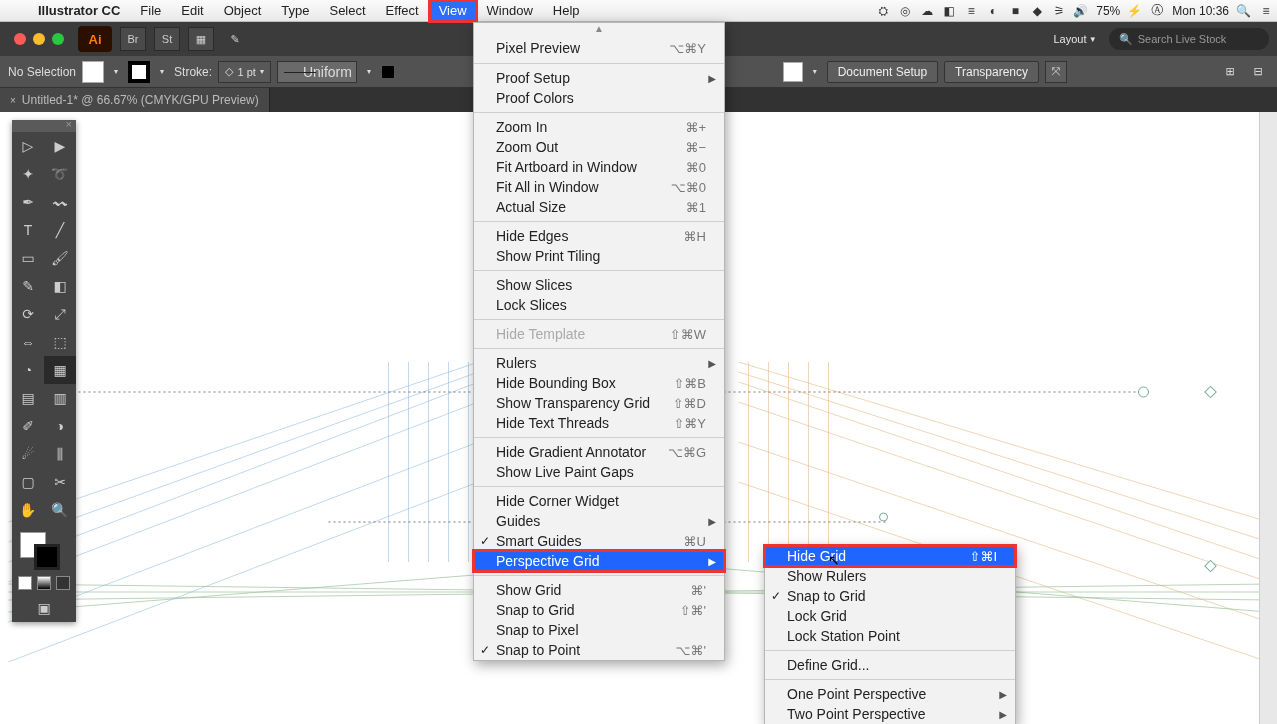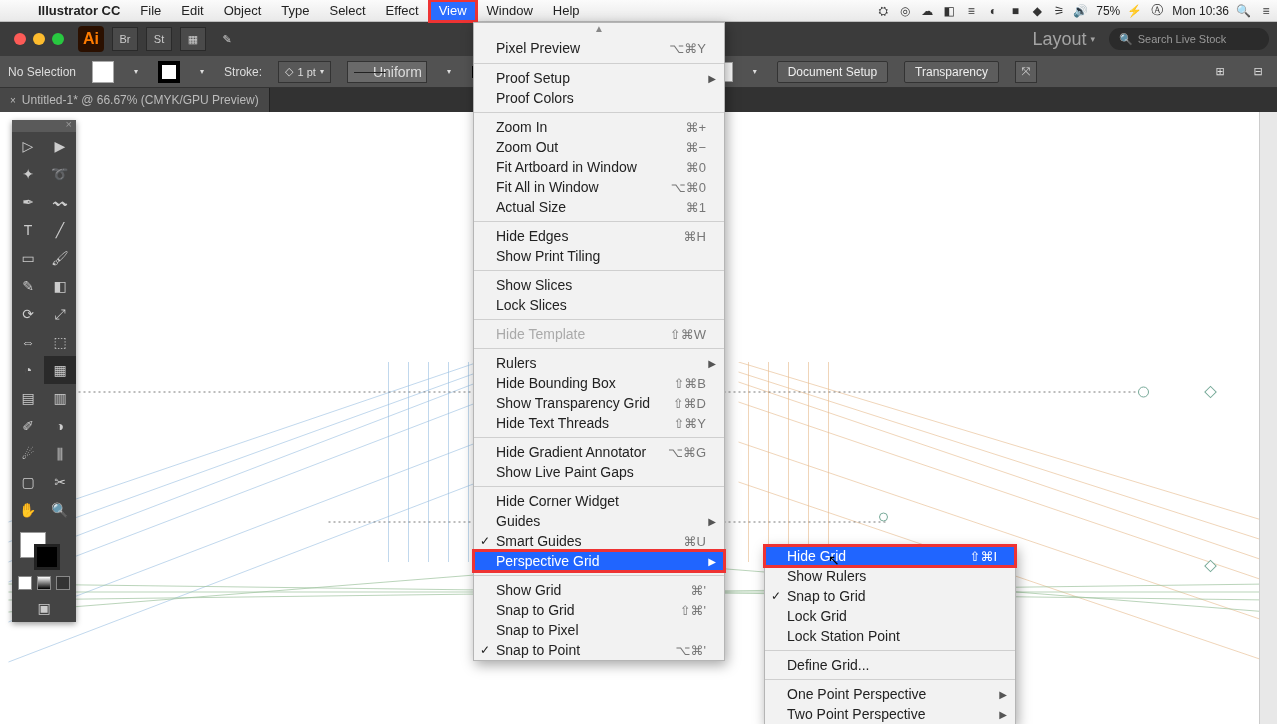--- a/index.html
+++ b/index.html
@@ -12,28 +12,28 @@
 .menubar .mitem.active { background: #2a6dff; color: #fff; }
 .menubar .mitem.highlight-red { outline: 3px solid #e33; outline-offset: -2px; }
 .menubar .spacer { flex: 1; }
 .menubar .sysicon { width: 22px; text-align: center; font-size: 12px; color: #333; }
 .menubar .systext { font-size: 12px; padding: 0 4px; }
 
 .app-toolbar { height: 34px; background: #3b3b3b; display: flex; align-items: center; padding: 0 8px; gap: 8px; }
 .traffic { display: flex; gap: 7px; padding: 0 6px; }
 .traffic span { width: 12px; height: 12px; border-radius: 50%; display: inline-block; }
 .tl-red { background: #fc5b57; } .tl-yel { background: #fdbc2e; } .tl-grn { background: #28c840; }
-.ai-logo { width: 26px; height: 26px; background: #2b1000; color: #ff7c00; font-weight: 700; font-size: 16px; display: flex; align-items: center; justify-content: center; border-radius: 4px; }
+.ai-logo { width: 34px; height: 26px; background: #2b1000; color: #ff7c00; font-weight: 700; font-size: 13px; display: flex; align-items: center; justify-content: center; border-radius: 4px; }
 .app-toolbar .tbtn { width: 26px; height: 24px; background: #4a4a4a; border: 1px solid #2a2a2a; color: #ccc; font-size: 11px; display: flex; align-items: center; justify-content: center; }
 .app-toolbar .layout-wrap { margin-left: auto; display:flex; align-items:center; gap:8px; }
-.app-toolbar .layout-btn { color: #a3a3a3; font-size: 18px; padding: 0 6px; display: flex; align-items: center; gap: 4px; }
+.app-toolbar .layout-btn { color: #e5e5e5; font-size: 11px; padding: 0 6px; display: flex; align-items: center; gap: 4px; }
 .app-toolbar .layout-btn::after { content: "▾"; font-size: 9px; }
 .app-toolbar .search { background: #2b2b2b; border-radius: 12px; height: 22px; padding: 0 10px; color: #999; font-size: 11px; display: flex; align-items: center; gap: 5px; width: 160px; }
 
-.control-bar { height: 32px; background: #525252; display: flex; align-items: center; padding: 0 8px; gap: 16px; color: #ddd; font-size: 12px; border-bottom: 1px solid #333; }
+.control-bar { height: 32px; background: #525252; display: flex; align-items: center; padding: 0 8px; gap: 6px; color: #ddd; font-size: 12px; border-bottom: 1px solid #333; }
 .control-bar .sel { background: #585858; border: 1px solid #333; height: 22px; padding: 0 6px; display: flex; align-items: center; gap: 4px; font-size: 11px; }
 .control-bar .swatch { width: 22px; height: 22px; background: #fff; border: 1px solid #aaa; }
 .control-bar .swatch.dark { background: #000; border-color: #555; }
 .control-bar .dd { width: 12px; text-align: center; font-size: 8px; }
 .control-bar .stroke-preview { width: 80px; height: 22px; background: #6a6a6a; border: 1px solid #333; display: flex; align-items: center; justify-content: center; font-size: 14px; position: relative; }
 .control-bar .stroke-preview::before { content:""; position:absolute; left:6px; right:40px; top:50%; height:1px; background:#222; }
 .control-bar .rspacer { flex: 1; }
 .control-bar .btn { background: #5d5d5d; border: 1px solid #333; padding: 3px 10px; font-size: 12px; color: #eee; border-radius: 2px; }
 .control-bar .iconbtn { width:22px; height:22px; background:#5d5d5d; border:1px solid #333; display:flex; align-items:center; justify-content:center; font-size:11px; }
 

